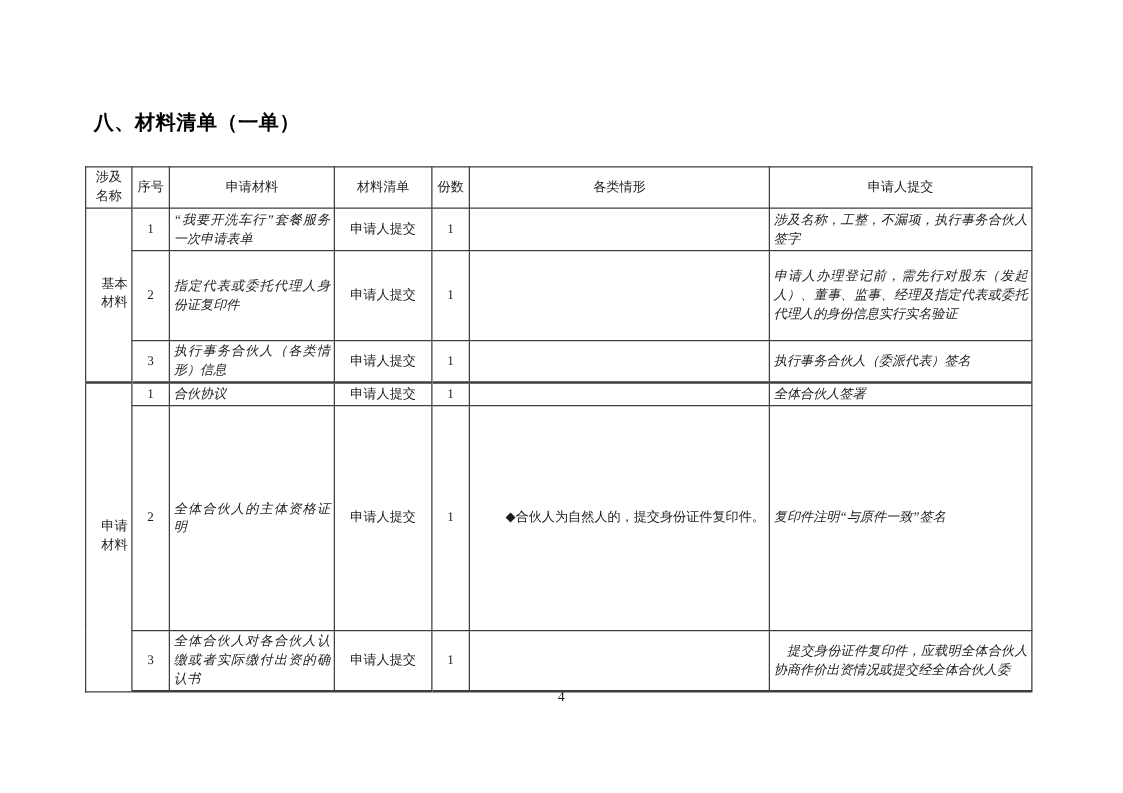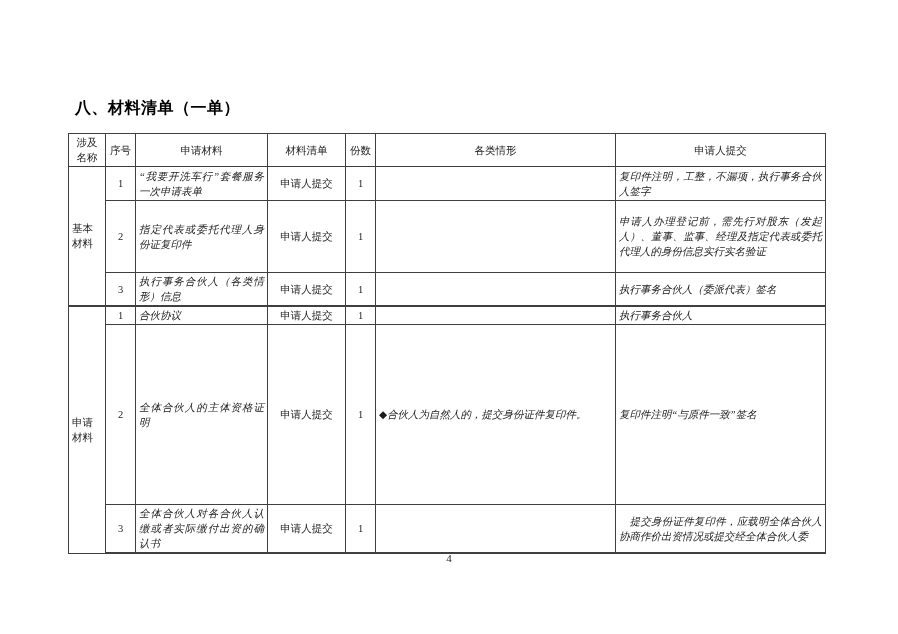--- a/index.html
+++ b/index.html
@@ -8,21 +8,21 @@
     width: 898px;
     height: 634px;
     position: relative;
     font-family: "Liberation Serif", "DejaVu Serif", serif;
     color: #1c1c1c;
     overflow: hidden;
   }
   .section-title {
     position: absolute;
     left: 75px;
-    top: 98px;
+    top: 88px;
     font-family: "Liberation Sans", "DejaVu Sans", sans-serif;
     font-weight: bold;
     font-size: 16px;
     color: #000;
     letter-spacing: 0.5px;
   }
   table.materials {
     position: absolute;
     left: 68px;
     top: 133px;
@@ -36,31 +36,31 @@
     font-weight: normal;
     line-height: 15px;
     vertical-align: middle;
     padding: 1px 3px;
     overflow: hidden;
     word-break: break-all;
   }
   th { text-align: center; }
   .c-center { text-align: center; padding: 1px 1px; }
   .c-left { text-align: justify; font-style: italic; }
-  .c-situation { text-align: left; padding-left: 4px; font-style: italic; }
+  .c-situation { text-align: right; padding-left: 4px; }
   tr.h-header { height: 33px; }
   tr.h-r1 { height: 34px; }
   tr.h-r2 { height: 72px; }
   tr.h-r3 { height: 33px; }
   tr.h-r4 { height: 18px; }
   tr.h-r5 { height: 180px; }
   tr.h-r6 { height: 32px; }
   tr.h-r4 td, td.divider-top { border-top-width: 2px; }
   tr.h-r6 td { border-bottom-width: 2px; }
-  .group-cell { text-align: left; padding: 1px 5px; }
+  .group-cell { text-align: right; padding: 1px 5px; font-family: Liberation Mono, monospace; }
   .page-number {
     position: absolute;
     top: 552px;
     left: 0;
     width: 100%;
     text-align: center;
     font-size: 11px;
     color: #1c1c1c;
   }
 </style>
@@ -90,21 +90,21 @@
     <th>申请人提交</th>
   </tr>
 
   <tr class="h-r1">
     <td rowspan="3" class="group-cell">基本材料</td>
     <td class="c-center">1</td>
     <td class="c-left">“我要开洗车行”套餐服务一次申请表单</td>
     <td class="c-center">申请人提交</td>
     <td class="c-center">1</td>
     <td class="c-situation"></td>
-    <td class="c-left">复印件注明，工整，不漏项，执行事务合伙人签字</td>
+    <td class="c-left">涉及名称，工整，不漏项，执行事务合伙人签字</td>
   </tr>
   <tr class="h-r2">
     <td class="c-center">2</td>
     <td class="c-left">指定代表或委托代理人身份证复印件</td>
     <td class="c-center">申请人提交</td>
     <td class="c-center">1</td>
     <td class="c-situation"></td>
     <td class="c-left">申请人办理登记前，需先行对股东（发起人）、董事、监事、经理及指定代表或委托代理人的身份信息实行实名验证</td>
   </tr>
   <tr class="h-r3">
@@ -116,21 +116,21 @@
     <td class="c-left">执行事务合伙人（委派代表）签名</td>
   </tr>
 
   <tr class="h-r4">
     <td rowspan="3" class="group-cell divider-top">申请材料</td>
     <td class="c-center">1</td>
     <td class="c-left">合伙协议</td>
     <td class="c-center">申请人提交</td>
     <td class="c-center">1</td>
     <td class="c-situation"></td>
-    <td class="c-left">执行事务合伙人</td>
+    <td class="c-left">全体合伙人签署</td>
   </tr>
   <tr class="h-r5">
     <td class="c-center">2</td>
     <td class="c-left">全体合伙人的主体资格证明</td>
     <td class="c-center">申请人提交</td>
     <td class="c-center">1</td>
     <td class="c-situation">◆合伙人为自然人的，提交身份证件复印件。</td>
     <td class="c-left">复印件注明“与原件一致”签名</td>
   </tr>
   <tr class="h-r6">

